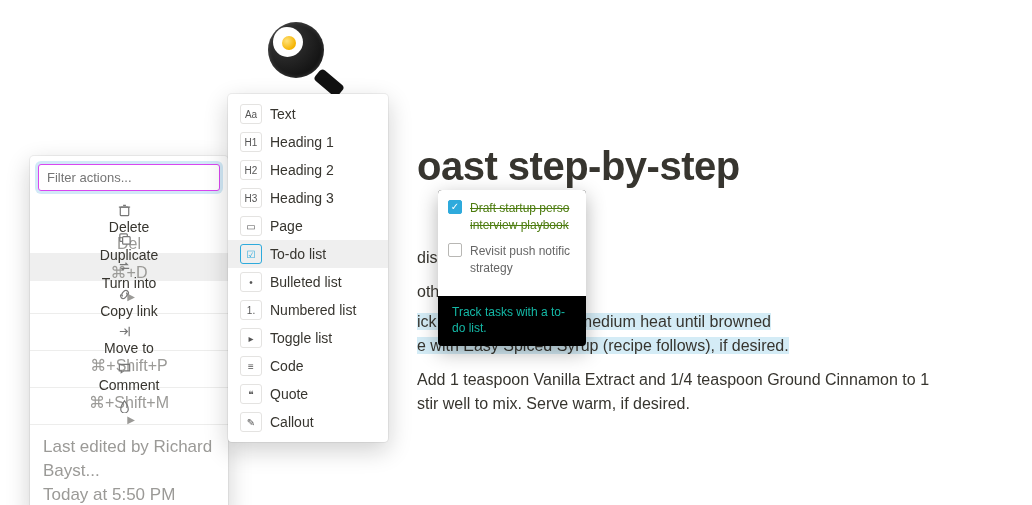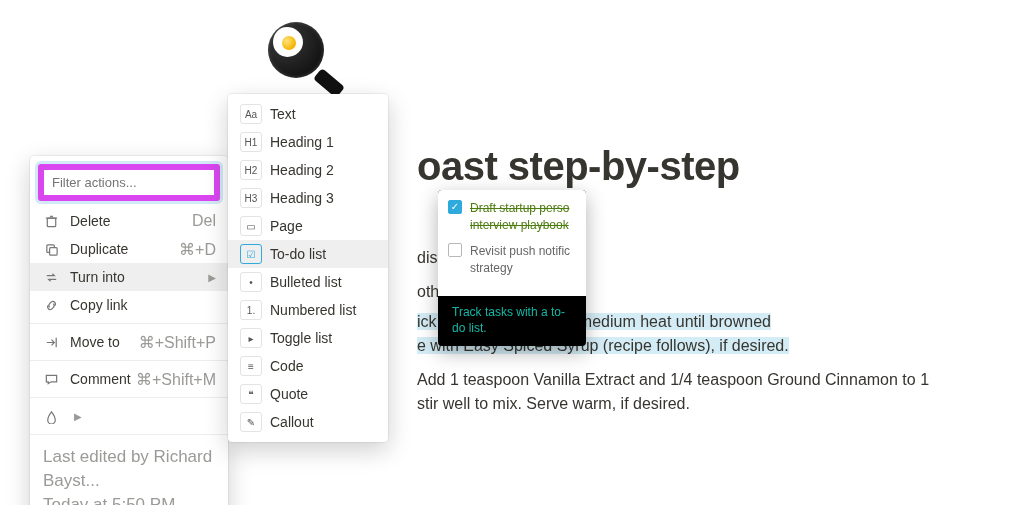--- a/index.html
+++ b/index.html
@@ -82,33 +82,34 @@
     width:198px;
     background:#fff;
     border-radius:4px;
     box-shadow:0 0 0 1px rgba(15,15,15,.06), 0 8px 24px rgba(15,15,15,.2);
     padding:6px 0 8px;
     font-size:14px;
   }
   .filter-wrap{ padding:2px 8px 6px; }
   .filter-input{
     width:100%;
-    border:6px solid #d946ef;
+    border:1px solid #d946ef;
     outline:none;
     border-radius:3px;
     padding:5px 8px;
     font-size:13px;
     box-shadow:0 0 0 3px rgba(74,167,224,.25);
   }
   .menu-row{
     display:flex;
     align-items:center;
     padding:4px 12px;
     height:28px;
     cursor:pointer;
+    flex-direction:column;
   }
   .menu-row.active{ background:rgba(55,53,47,.08); }
   .menu-ic{
     width:18px; height:18px;
     margin-right:10px;
     display:flex; align-items:center; justify-content:center;
     color:#777;
     flex:0 0 18px;
   }
   .menu-label{ flex:1; color:#37352f; }

